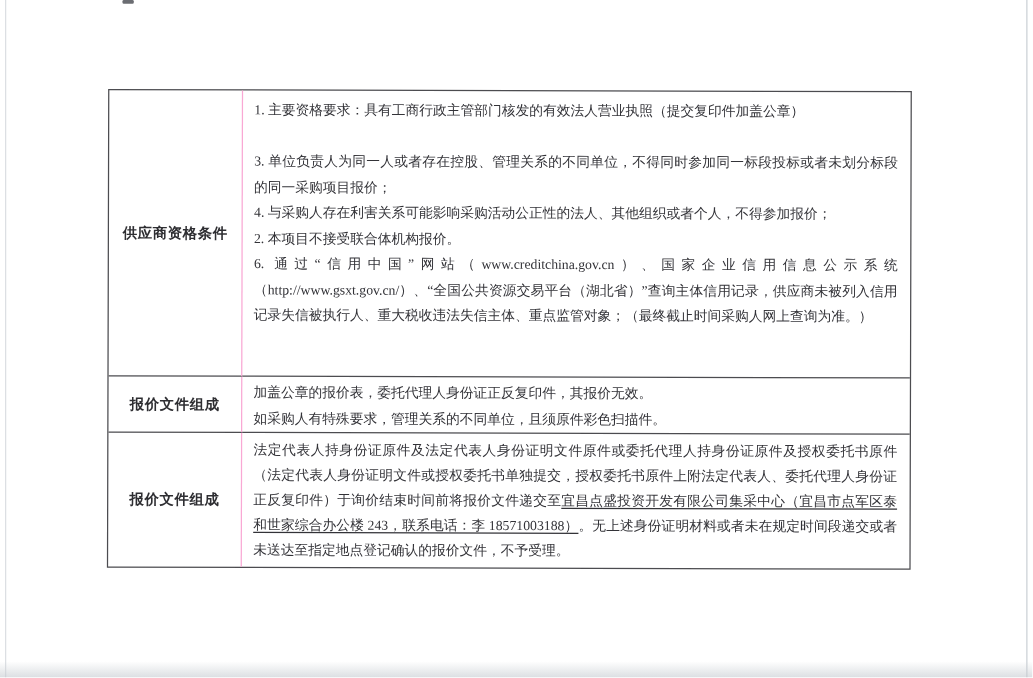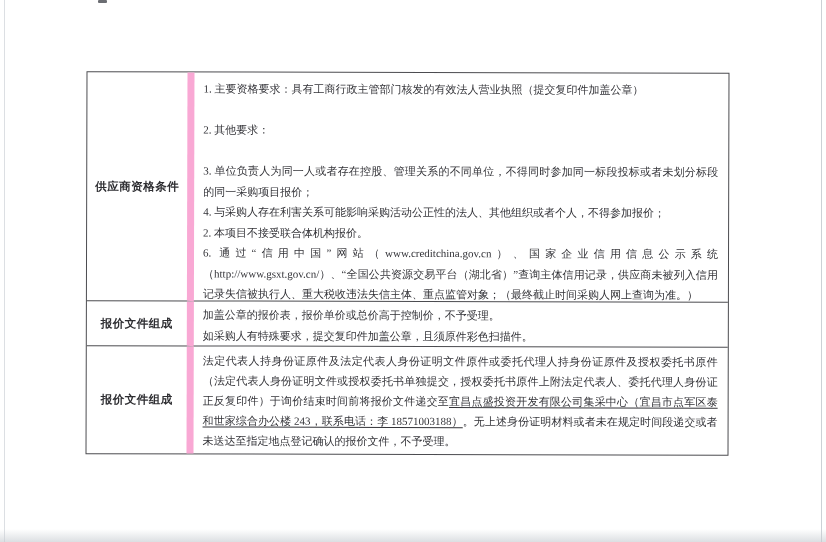--- a/index.html
+++ b/index.html
@@ -28,21 +28,21 @@
     border:1px solid #4c4c50;
     transform:rotate(0.15deg);
     display:grid;
     grid-template-columns:107px 1fr;
     grid-template-rows:229px 45px auto;
     background:#ffffff;
   }
   .cell{box-sizing:border-box;}
   .rb{border-bottom:1px solid #4c4c50;}
   .label-cell{
-    border-right:7px solid #f9a8d4;
+    border-right:1px solid #f9a8d4;
     display:flex;align-items:center;justify-content:center;
     font-family:"Liberation Sans","DejaVu Sans",sans-serif;
     font-weight:bold;font-size:11.5px;letter-spacing:0.5px;color:#2e2e32;
     text-align:center;
   }
   .content-cell{
     font-size:11px;line-height:20.5px;
     padding:6px 10px 3px 9px;
     text-align:justify;
     color:#333338;
@@ -62,29 +62,28 @@
   <div class="bottom-shadow"></div>
   <div class="top-speck"></div>
   <div class="noise n1"></div>
   <div class="noise n2"></div>
   <div class="noise n3"></div>
 
   <div class="doc-table">
       <div class="cell label-cell rb">供应商资格条件</div>
       <div class="cell content-cell r0 rb">
         <div class="para gap">1. 主要资格要求：具有工商行政主管部门核发的有效法人营业执照（提交复印件加盖公章）</div>
-        <div class="para gap">2. 其他要求：</div>
         <div class="para">3. 单位负责人为同一人或者存在控股、管理关系的不同单位，不得同时参加同一标段投标或者未划分标段的同一采购项目报价；</div>
         <div class="para">4. 与采购人存在利害关系可能影响采购活动公正性的法人、其他组织或者个人，不得参加报价；</div>
         <div class="para">2. 本项目不接受联合体机构报价。</div>
         <div class="para">6. 通过“信用中国”网站（www.creditchina.gov.cn）、国家企业信用信息公示系统（http://www.gsxt.gov.cn/）、“全国公共资源交易平台（湖北省）”查询主体信用记录，供应商未被列入信用记录失信被执行人、重大税收违法失信主体、重点监管对象；（最终截止时间采购人网上查询为准。）</div>
       </div>
       <div class="cell label-cell rb">报价文件组成</div>
       <div class="cell content-cell r1 rb">
-        <div class="para">加盖公章的报价表，报价单价或总价高于控制价，不予受理。</div>
-        <div class="para">如采购人有特殊要求，提交复印件加盖公章，且须原件彩色扫描件。</div>
+        <div class="para">加盖公章的报价表，委托代理人身份证正反复印件，其报价无效。</div>
+        <div class="para">如采购人有特殊要求，管理关系的不同单位，且须原件彩色扫描件。</div>
       </div>
       <div class="cell label-cell">报价文件组成</div>
       <div class="cell content-cell r2">
         <div class="para"><span>法定代表人持身份证原件及法定代表人身份证明文件原件或委托代理人持身份证原件及授权委托书原件（法定代表人身份证明文件或授权委托书单独提交，授权委托书原件上附法定代表人、委托代理人身份证正反复印件）于询价结束时间前将报价文件递交至</span><span class="u">宜昌点盛投资开发有限公司集采中心（宜昌市点军区泰和世家综合办公楼 243，联系电话：李 18571003188）</span><span>。无上述身份证明材料或者未在规定时间段递交或者未送达至指定地点登记确认的报价文件，不予受理。</span></div>
       </div>
     </div>
 </div>
 
 </body></html>

